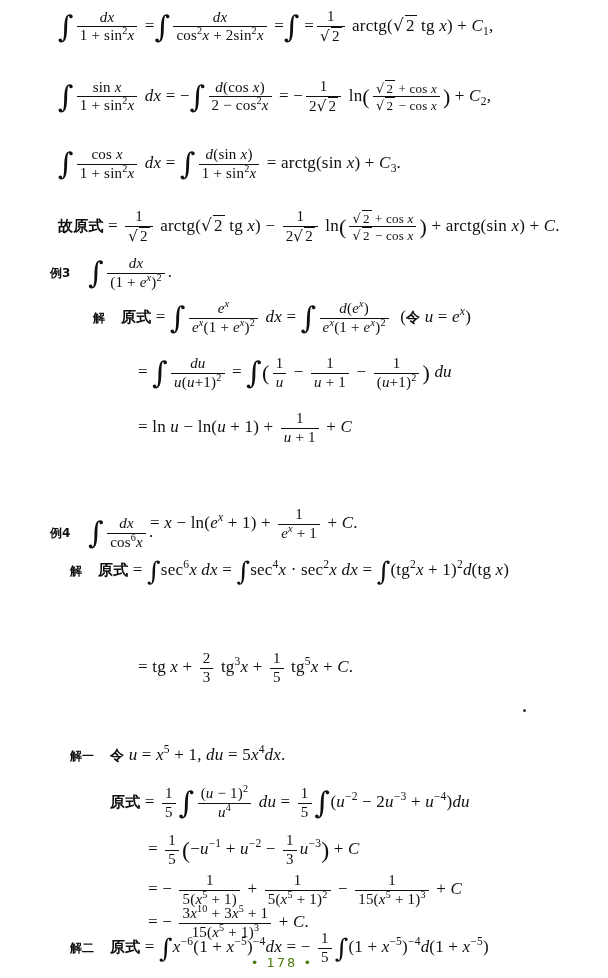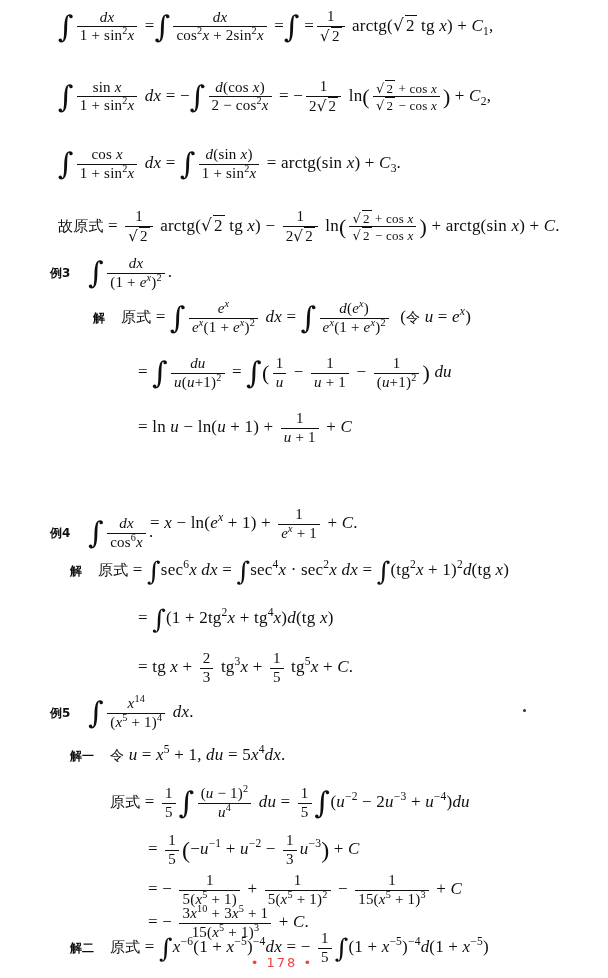--- a/index.html
+++ b/index.html
@@ -28,21 +28,21 @@
     font-family: "Liberation Serif", serif;
     color: #0e0e0e;
   }
   
   .mathline {
     font-size: 17px;
     letter-spacing: 0.2px;
   }
   .cjk {
     font-family: "DejaVu Sans", sans-serif;
-    font-weight: normal;
+    font-weight: bold;
   }
   .it { font-style: italic; }
   .bigint {
     font-size: 30px;
     line-height: 0.6;
     vertical-align: -6px;
     font-family: "DejaVu Serif", serif;
   }
   .medint {
     font-size: 26px;
@@ -77,21 +77,21 @@
     font-size: 12px;
   }
   .footer {
     position: absolute;
     left: 0;
     width: 564px;
     text-align: center;
     font-family: "DejaVu Sans", sans-serif;
     font-size: 13px;
     letter-spacing: 2px;
-    color: #ef4444;
+    color: #4d7c0f;
   }
   .dotmark {
     position: absolute;
     width: 3px; height: 3px;
     background: #333;
     border-radius: 50%;
   }
 </style>
 </head>
 <body>
@@ -163,35 +163,25 @@
     </span>
   </div>
 
   <div class="line" style="left:70px; top:560px;">
     <span class="label">解</span>
     <span class="mathline" style="margin-left:12px;margin-top:46px;">
       <span class="cjk" style="font-size:15px;">原式</span> = <span class="medint">∫</span>sec<sup>6</sup><span class="it">x dx</span> = <span class="medint">∫</span>sec<sup>4</sup><span class="it">x</span> · sec<sup>2</sup><span class="it">x dx</span> = <span class="medint">∫</span>(tg<sup>2</sup><span class="it">x</span> + 1)<sup>2</sup><span class="it">d</span>(tg <span class="it">x</span>)
     </span>
   </div>
 
-  <div class="line mathline" style="left:138px; top:608px;">
-    = <span class="medint">∫</span>(1 + 2tg<sup>2</sup><span class="it">x</span> + tg<sup>4</sup><span class="it">x</span>)<span class="it">d</span>(tg <span class="it">x</span>)
-  </div>
 
   <div class="line mathline" style="left:138px; top:650px;">
     = tg <span class="it">x</span> + <span class="frac"><span class="num">2</span><span class="den">3</span></span> tg<sup>3</sup><span class="it">x</span> + <span class="frac"><span class="num">1</span><span class="den">5</span></span> tg<sup>5</sup><span class="it">x</span> + <span class="it">C</span>.
   </div>
 
-  <div class="line" style="left:50px; top:695px;">
-    <span class="label">例5</span>
-    <span class="mathline" style="margin-left:14px;">
-      <span class="bigint">∫</span><span class="frac"><span class="num"><span class="it">x</span><sup>14</sup></span><span class="den">(<span class="it">x</span><sup>5</sup> + 1)<sup>4</sup></span></span>
-      <span class="it">dx</span>.
-    </span>
-  </div>
 
   <div class="line" style="left:70px; top:745px;">
     <span class="label">解一</span>
     <span class="mathline" style="margin-left:12px;">
       <span class="cjk" style="font-size:14px;">令</span> <span class="it">u</span> = <span class="it">x</span><sup>5</sup> + 1, <span class="it">du</span> = 5<span class="it">x</span><sup>4</sup><span class="it">dx</span>.
     </span>
   </div>
 
   <div class="line mathline" style="left:110px; top:785px;">
     <span class="cjk" style="font-size:15px;">原式</span> = <span class="frac"><span class="num">1</span><span class="den">5</span></span><span class="bigint">∫</span><span class="frac"><span class="num">(<span class="it">u</span> − 1)<sup>2</sup></span><span class="den"><span class="it">u</span><sup>4</sup></span></span>

